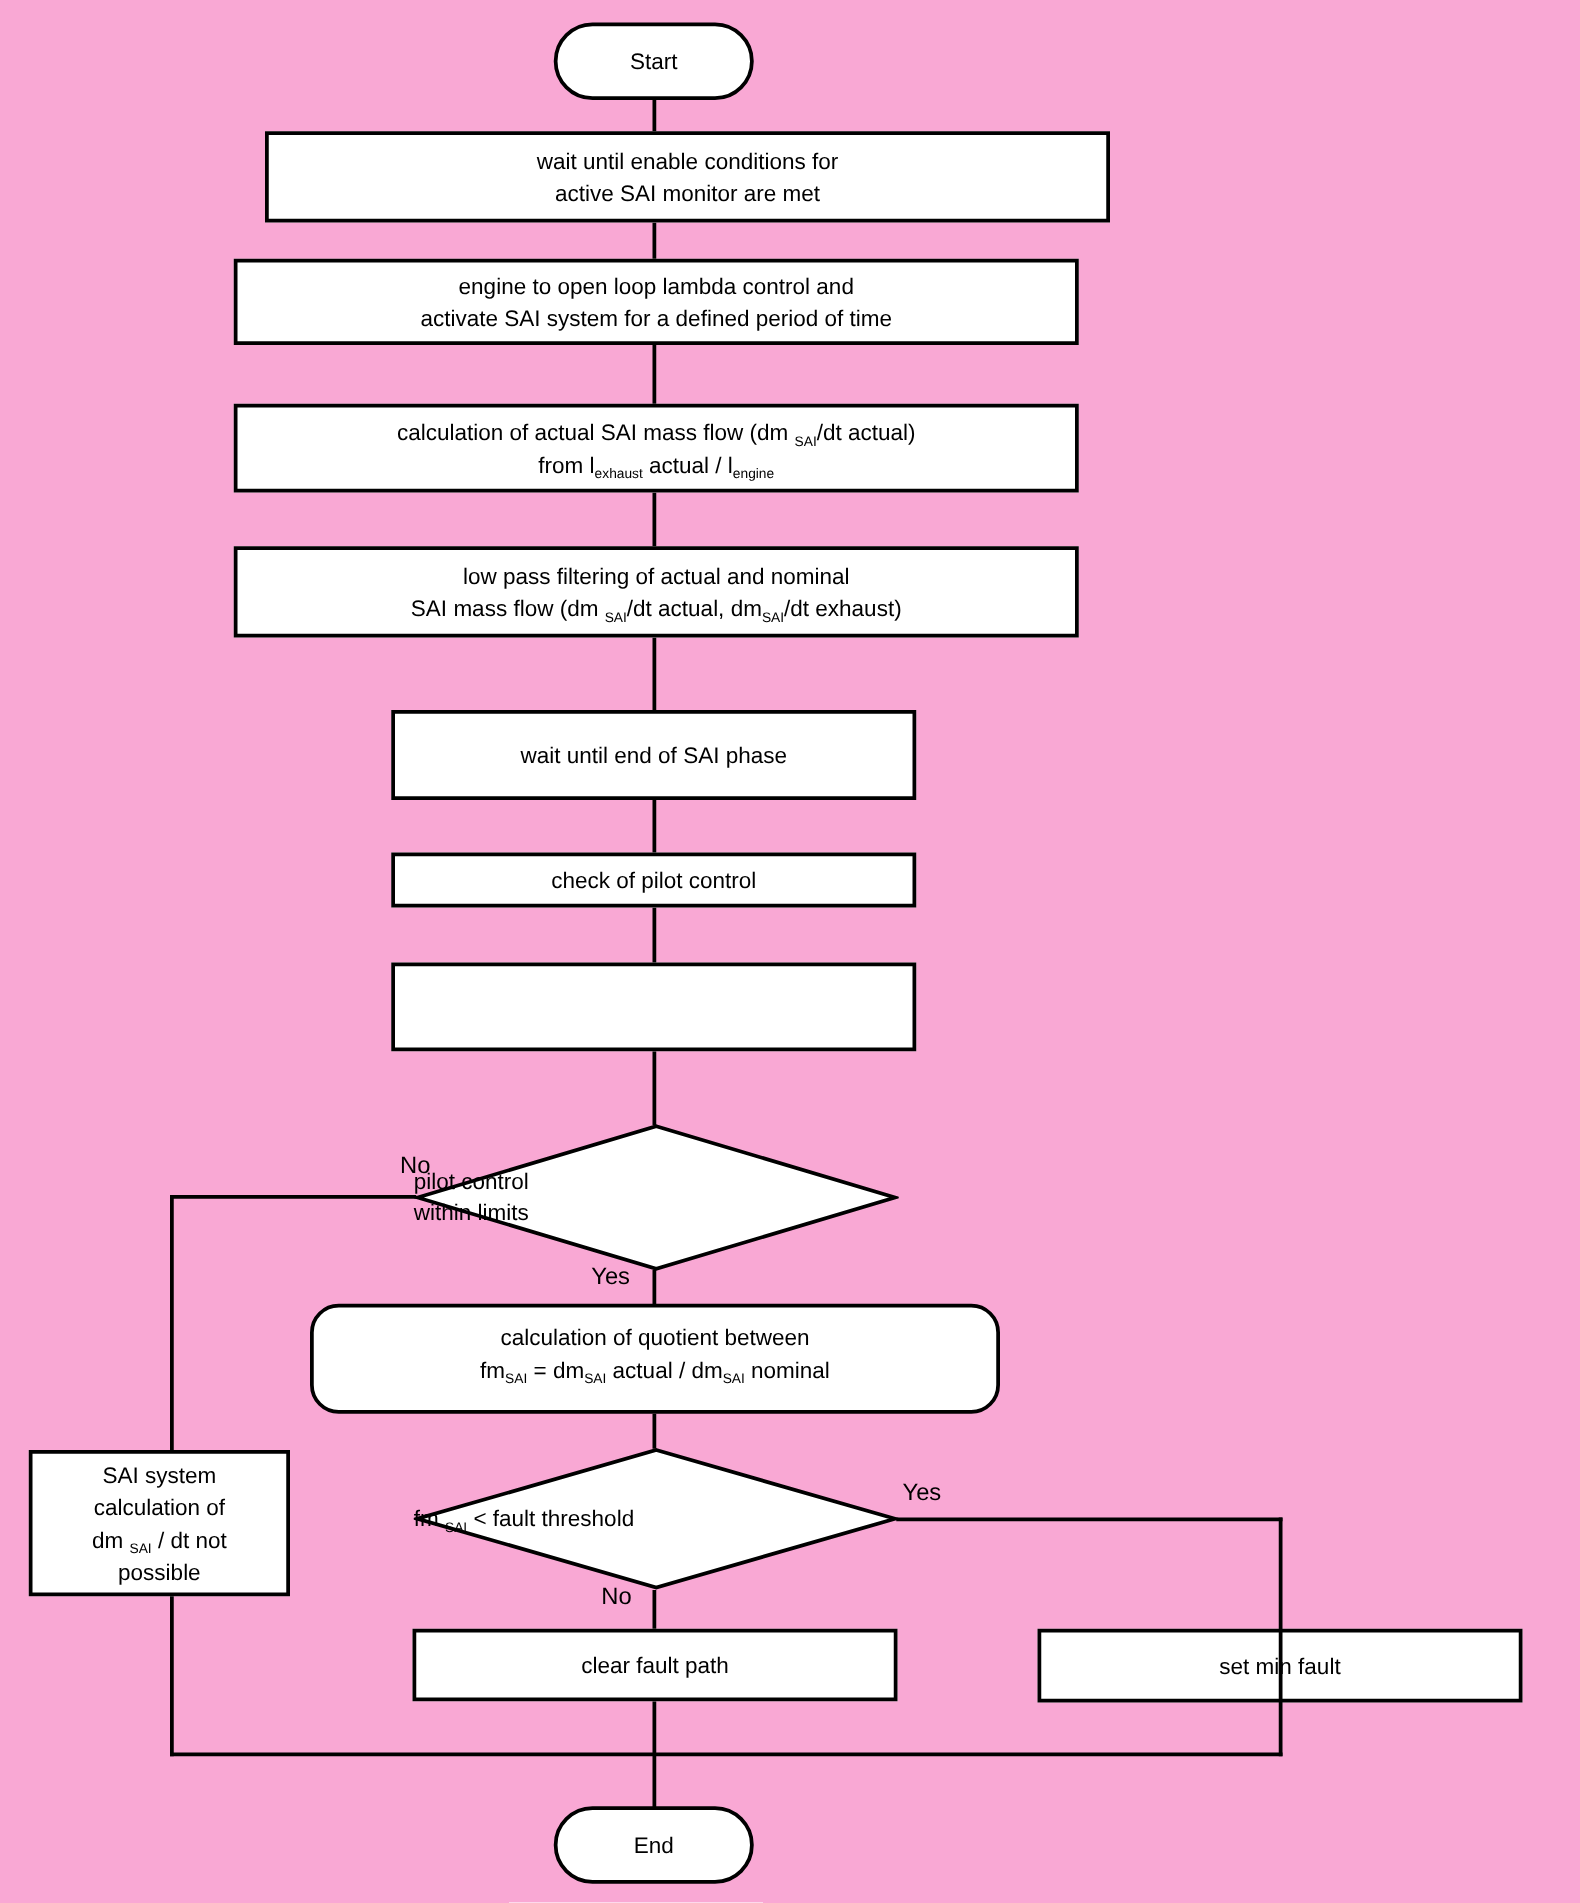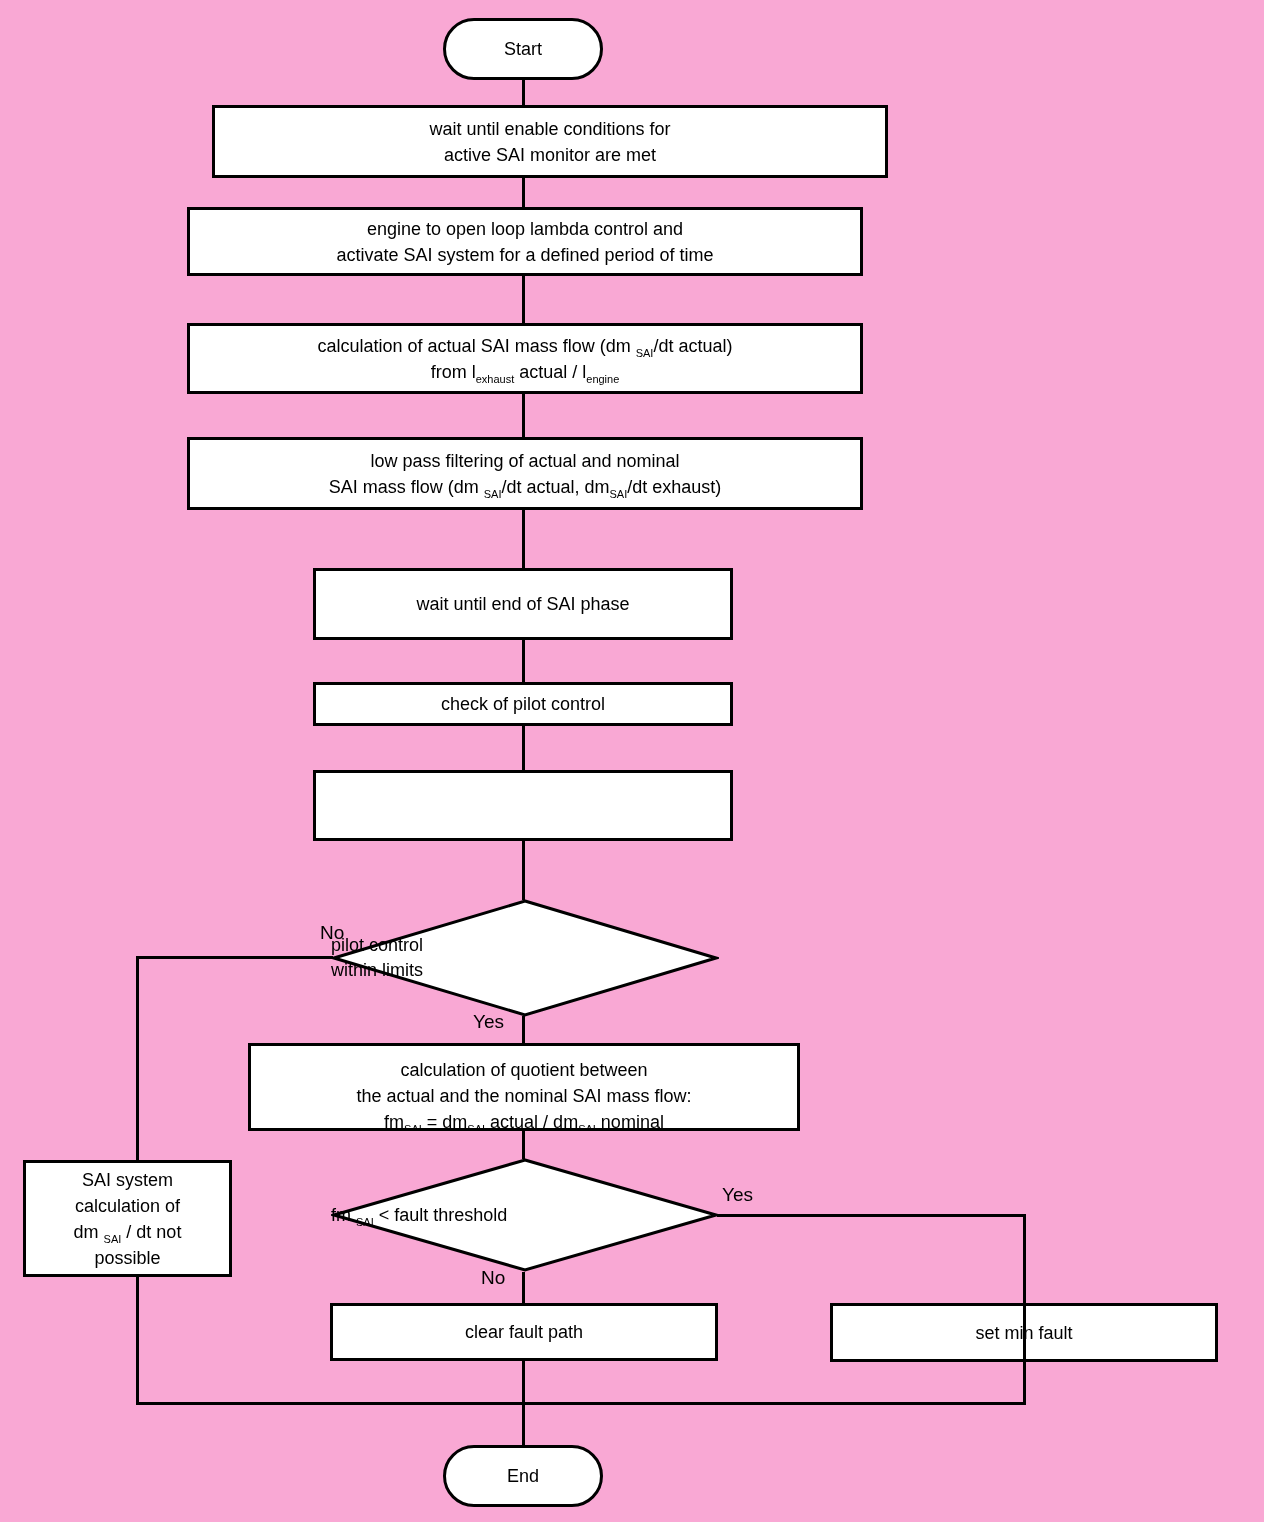--- a/index.html
+++ b/index.html
@@ -126,23 +126,22 @@
     </svg>
     <div class="dtext">
       <div class="ln">pilot control</div>
       <div class="ln">within limits</div>
     </div>
   </div>
 
   <div class="lbl" style="left:320px; top:922px;">No</div>
   <div class="lbl" style="left:473px; top:1011px;">Yes</div>
 
-  <div class="node clipbox" style="left:248px; top:1043px; width:552px; height:88px;">
+  <div class="node clipbox" style="left:248px; top:1043px; width:552px; height:88px;border-radius:23px;">
     <div class="ln">calculation of quotient between</div>
-    <div class="ln">the actual and the nominal SAI mass flow:</div>
     <div class="ln"><span>fm</span><sub>SAI</sub><span> = dm</span><sub>SAI</sub><span> actual / dm</span><sub>SAI</sub><span> nominal</span></div>
   </div>
 
   <div class="node" style="left:23px; top:1160px; width:209px; height:117px;">
     <div class="ln">SAI system</div>
     <div class="ln">calculation of</div>
     <div class="ln"><span>dm </span><sub>SAI</sub><span> / dt not</span></div>
     <div class="ln">possible</div>
   </div>
 

